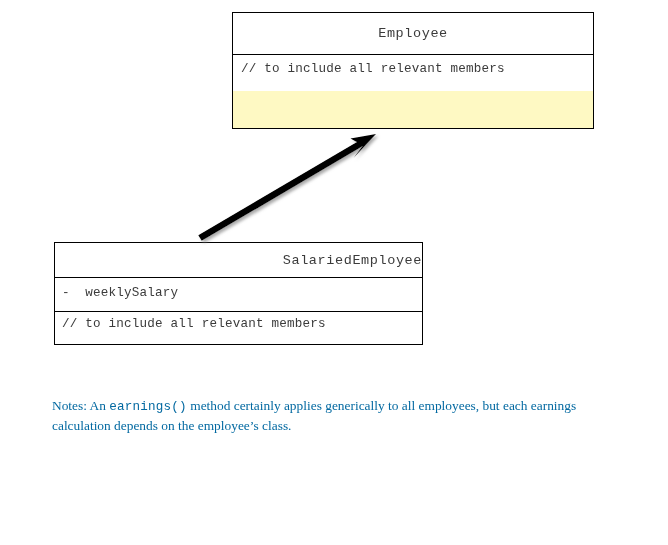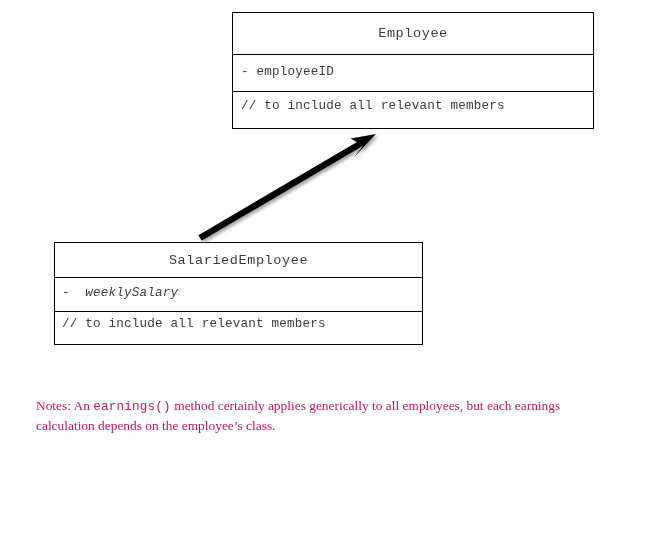--- a/index.html
+++ b/index.html
@@ -64,63 +64,60 @@
   #class-employee .c-attrs  { height: 37px; padding: 9px 0 0 8px; }
   #class-employee .c-ops    { height: 36px; padding: 6px 0 0 8px; }
 
   
   #class-salaried-employee {
     left: 54px;
     top: 242px;
     width: 369px;
     height: 103px;
   }
-  #class-salaried-employee .c-name  { height: 35px; line-height: 35px; font-size: 13.5px; }
-  #class-salaried-employee .c-attrs { height: 34px; padding: 7px 0 5px 7px; font-style: italic; }
+  #class-salaried-employee .c-name  { height: 35px; line-height: 35px; font-size: 13.5px; text-align: right; }
+  #class-salaried-employee .c-attrs { height: 34px; padding: 7px 0 5px 7px; }
   #class-salaried-employee .c-ops   { height: 32px; padding: 4px 0 0 7px; }
 
   .uml-member-line { font-size: 12.6px; line-height: 16px; }
 
   
   #generalization-arrow {
     position: absolute;
     left: 180px;
     top: 120px;
     width: 215px;
     height: 130px;
     pointer-events: none;
   }
 
   
   #diagram-notes {
     position: absolute;
-    left: 36px;
+    left: 52px;
     top: 384px;
     width: 578px;
     font-family: "Liberation Serif", "DejaVu Serif", serif;
     font-size: 13.4px;
     line-height: 17.5px;
-    color: #be185d;
+    color: #0369a1;
   }
   #diagram-notes .mono {
     font-family: "Liberation Mono", "DejaVu Sans Mono", monospace;
     font-size: 12.6px;
     letter-spacing: 0.2px;
   }
 </style>
 </head>
 <body>
 
 <div id="canvas">
 
   <div class="uml-class" id="class-employee">
     <div class="uml-compartment c-name uml-name">Employee</div>
-    <div class="uml-compartment c-attrs">
-      <div class="uml-member-line">- employeeID</div>
-    </div>
     <div class="uml-compartment c-ops last">
       <div class="uml-member-line">// to include all relevant members</div>
     </div>
   </div>
 
   <div class="uml-class" id="class-salaried-employee">
     <div class="uml-compartment c-name uml-name">SalariedEmployee</div>
     <div class="uml-compartment c-attrs">
       <div class="uml-member-line">-  weeklySalary</div>
     </div>

